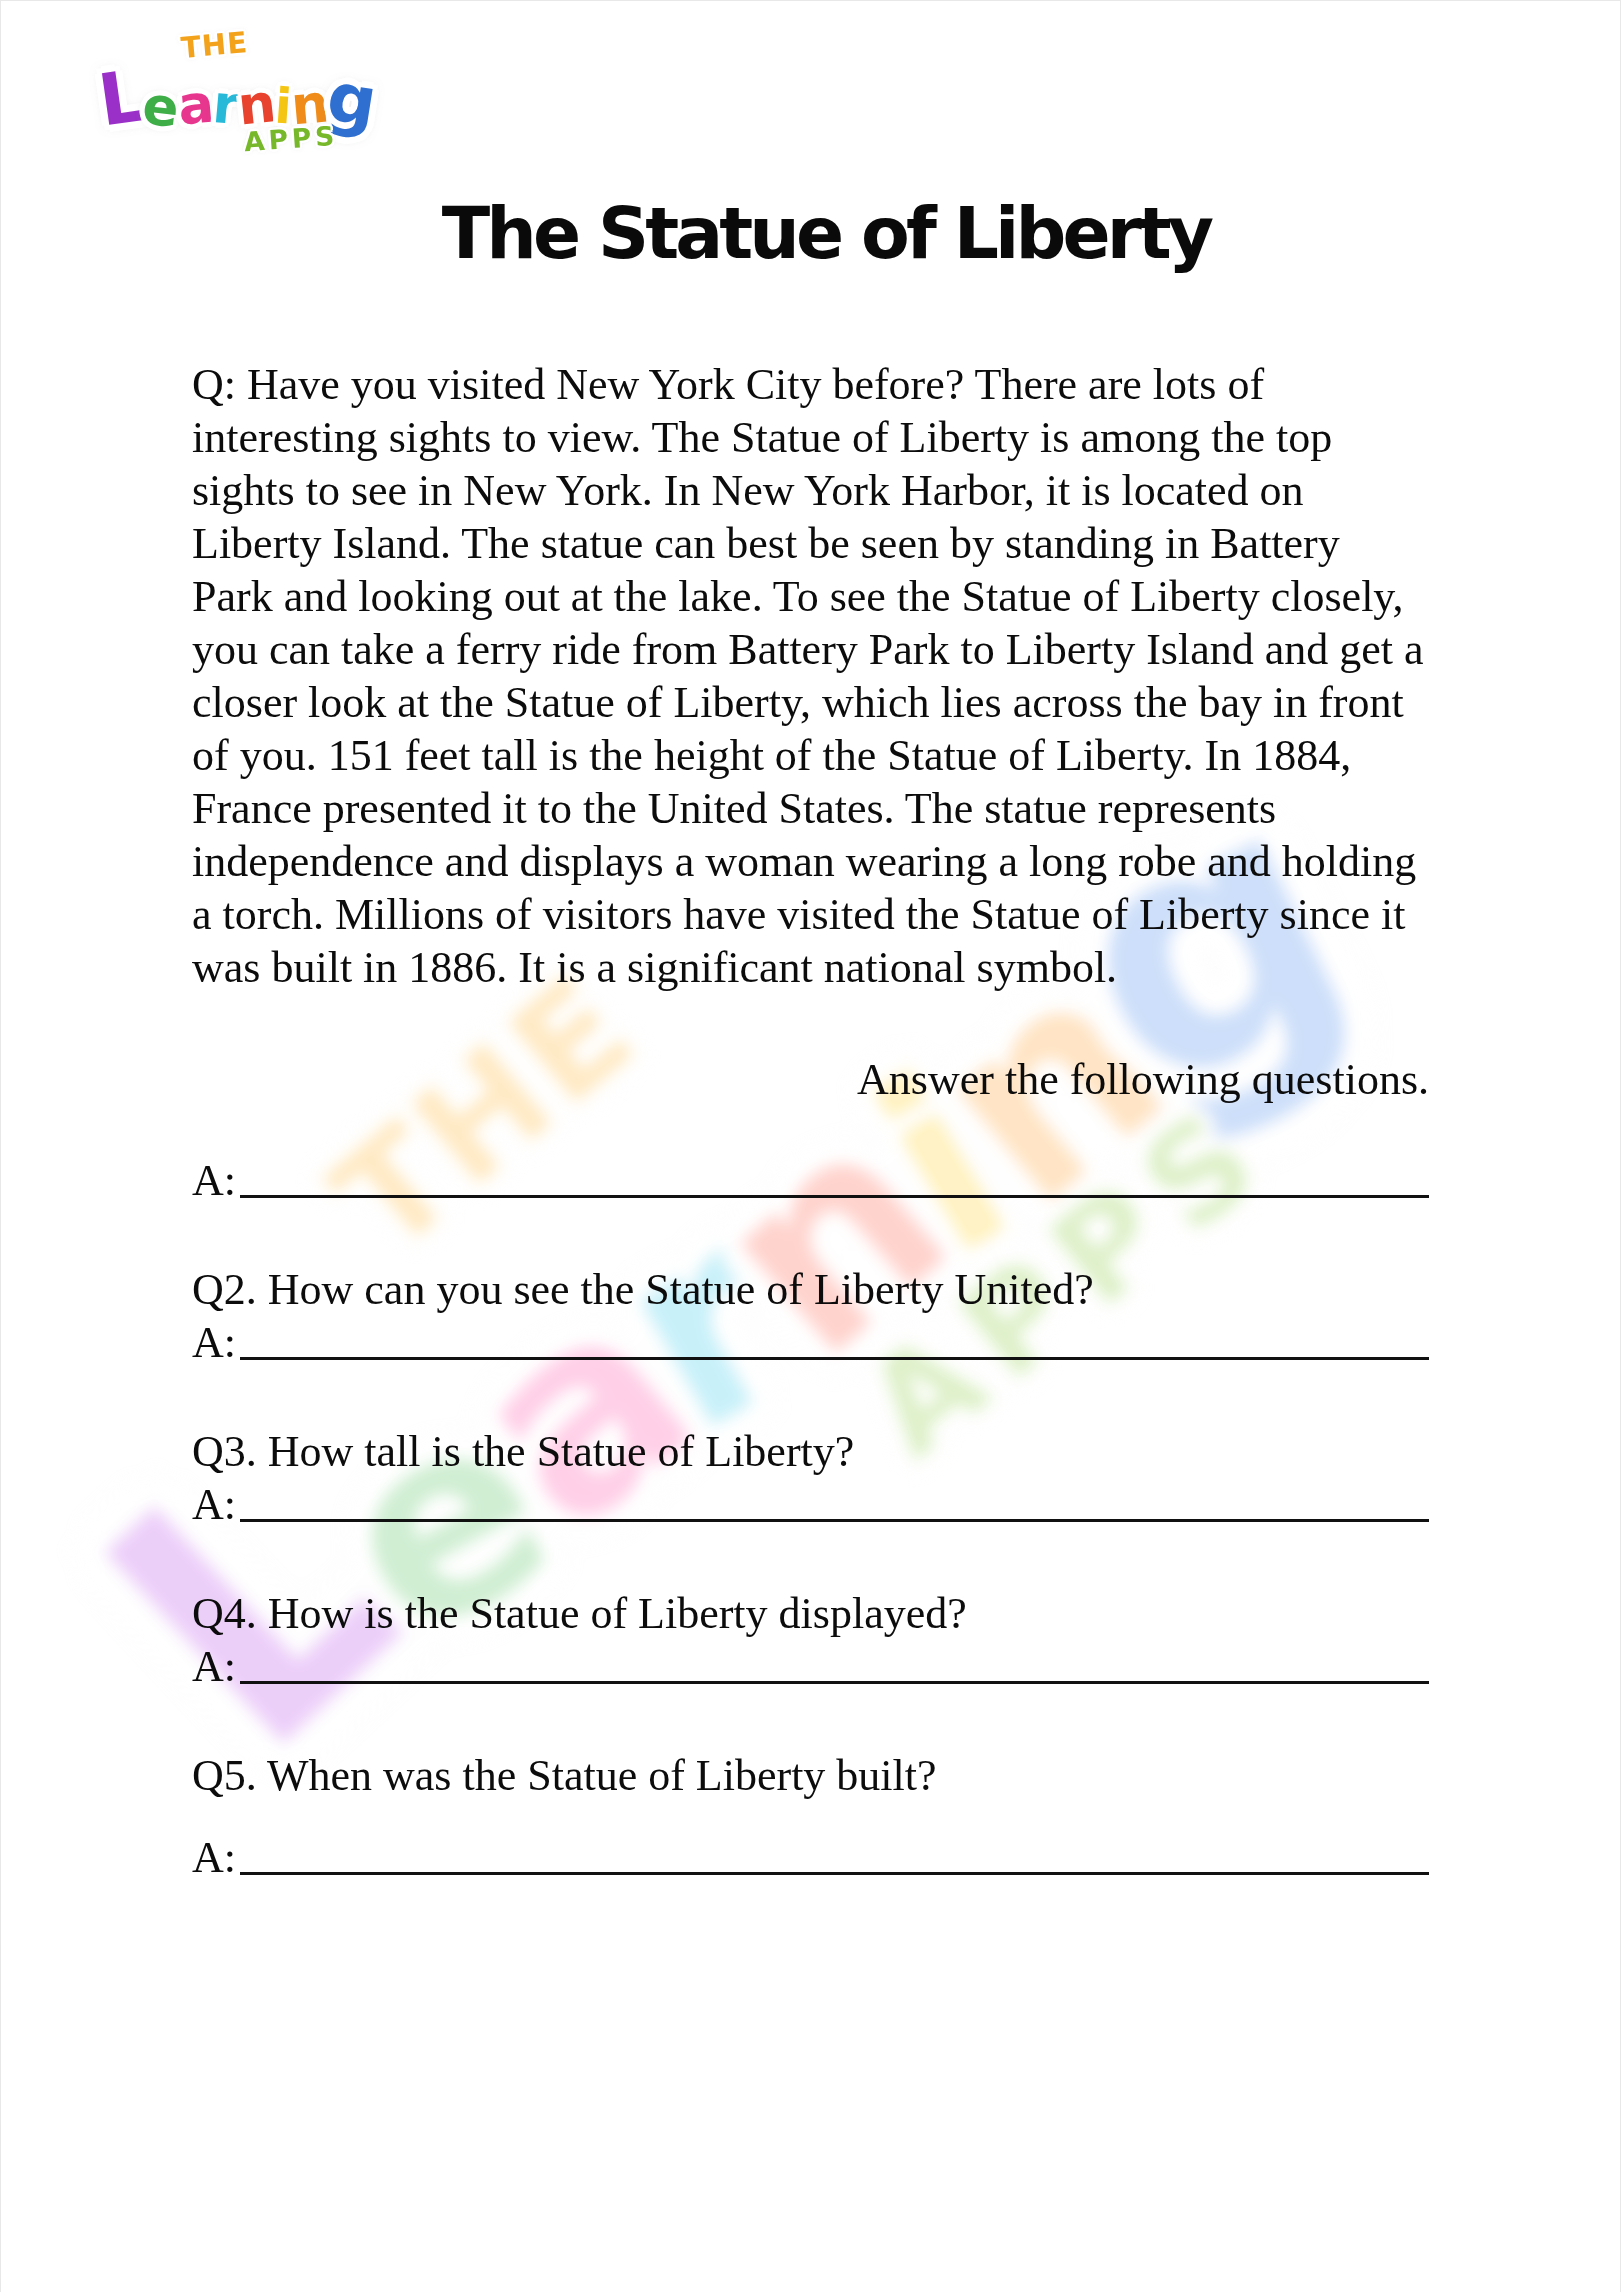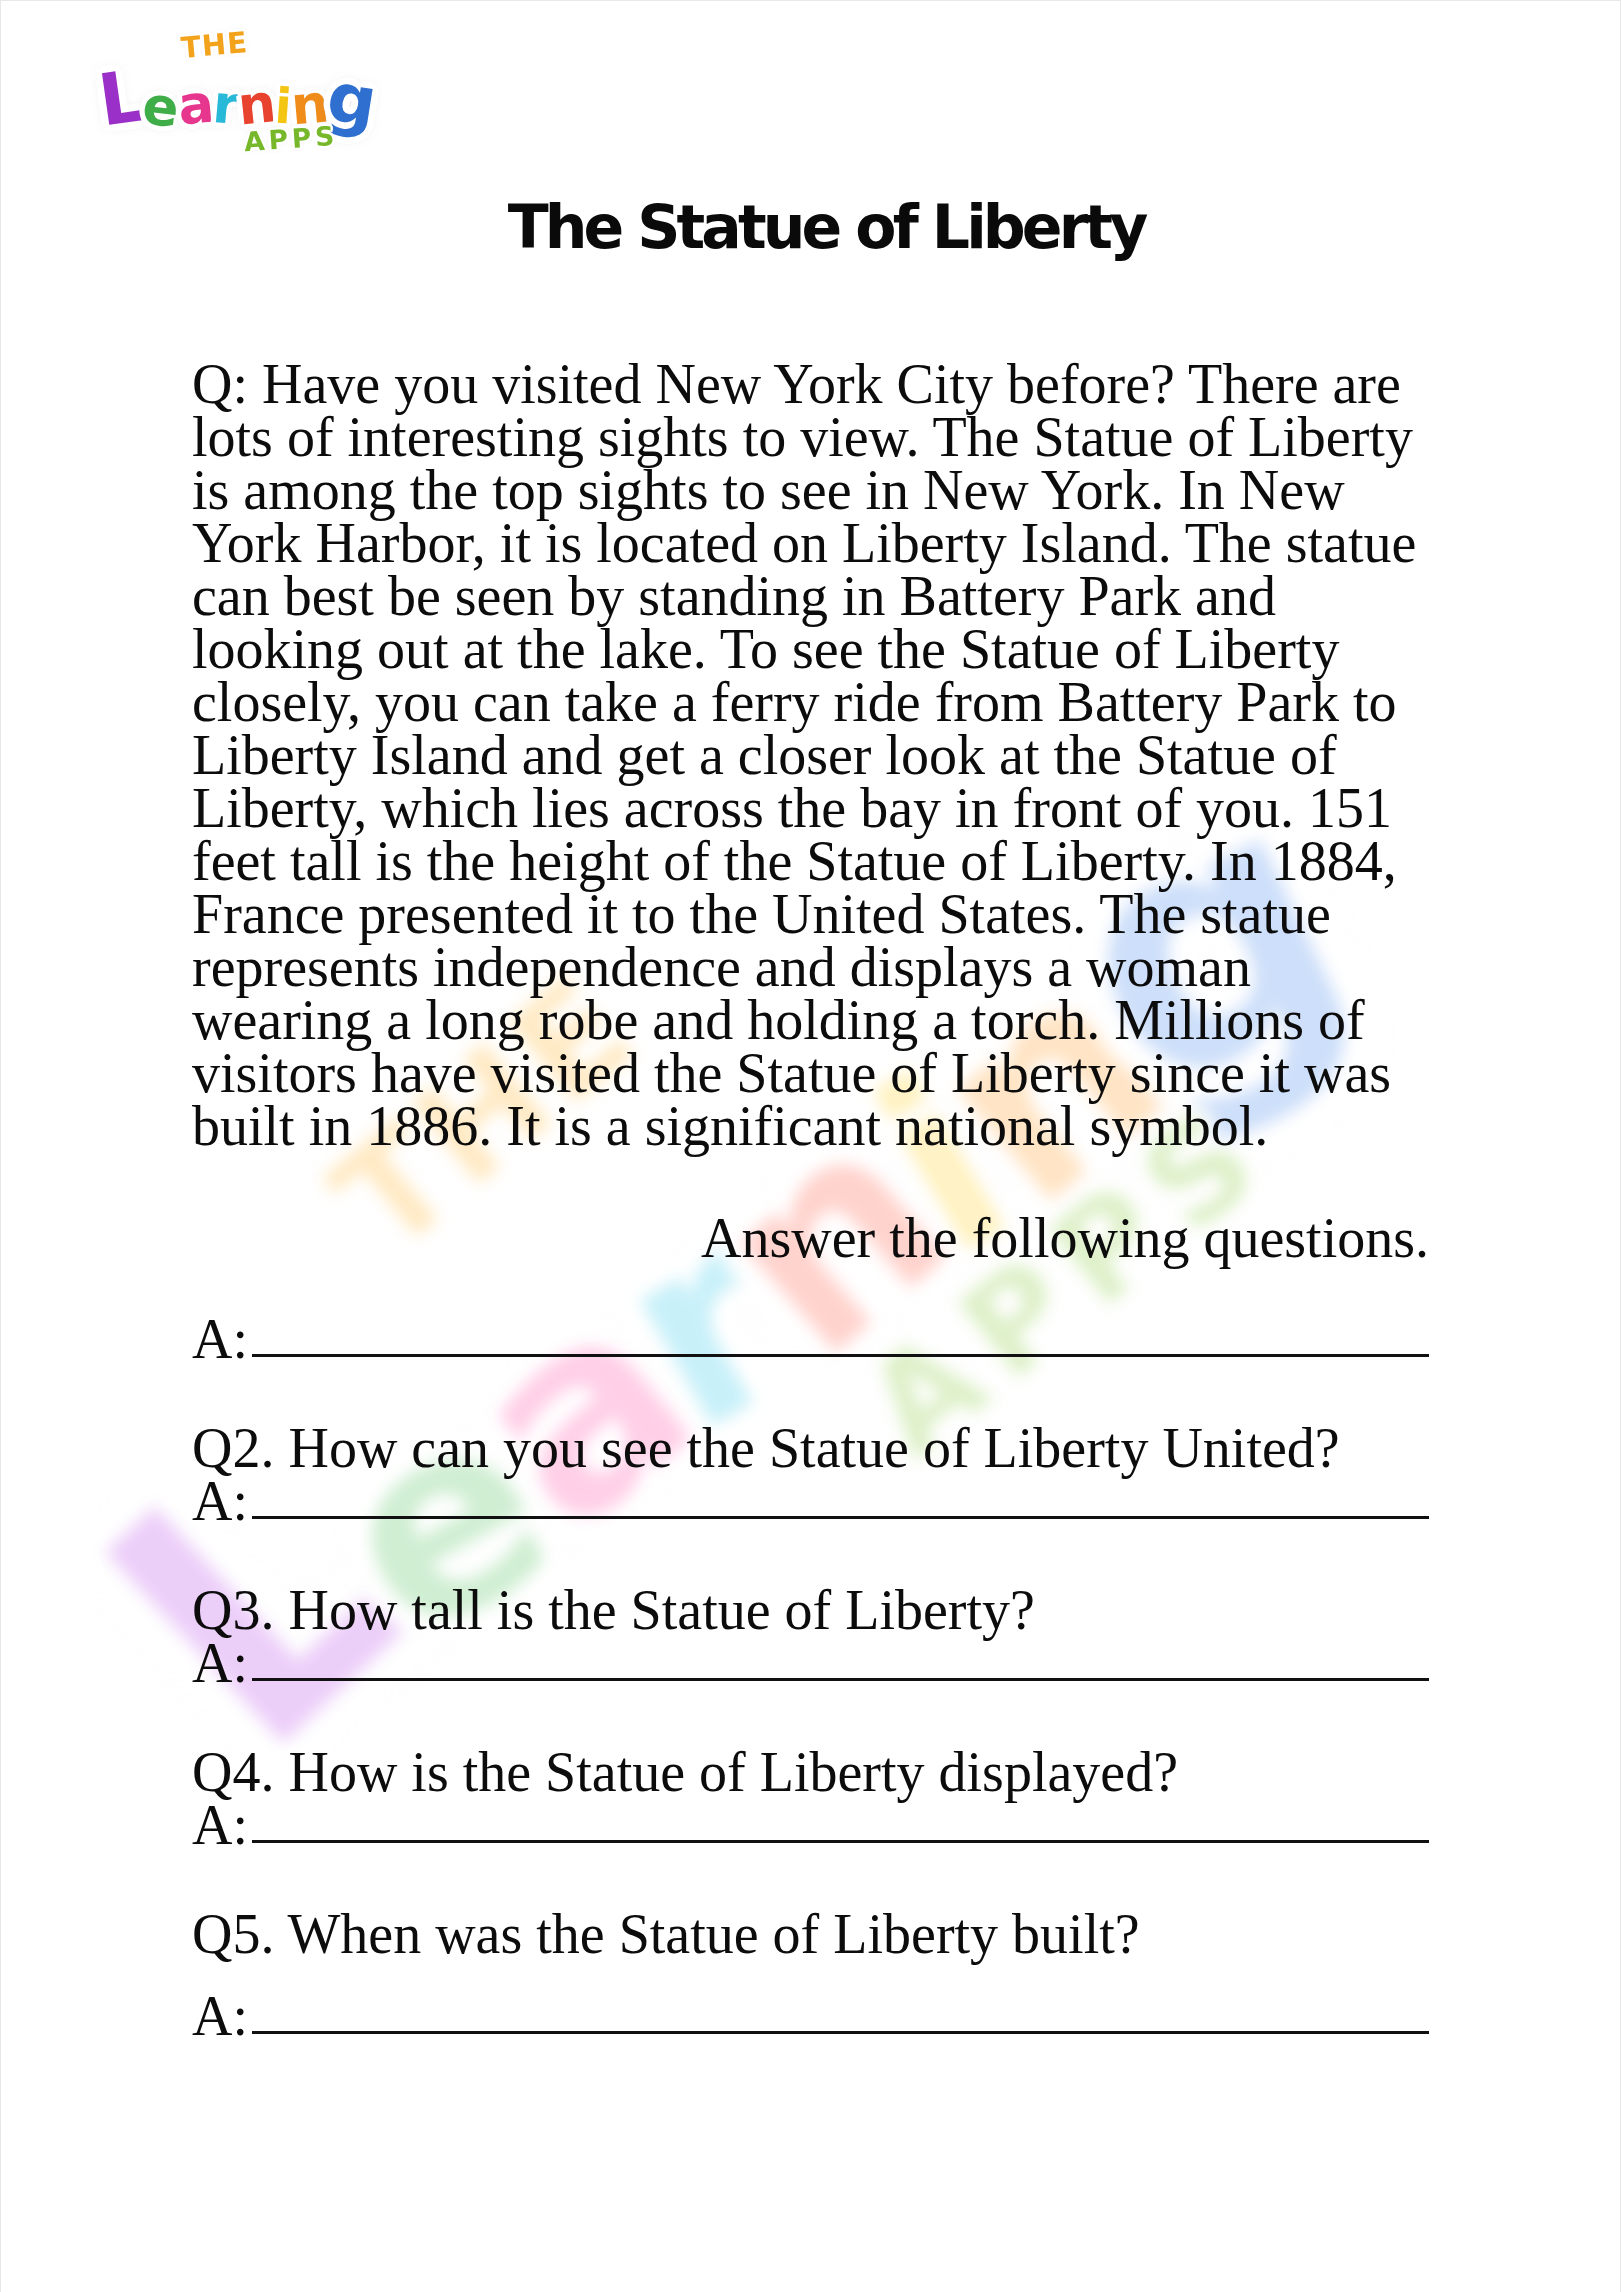--- a/index.html
+++ b/index.html
@@ -47,28 +47,28 @@
     opacity:0.22;
     filter:blur(1.6px) saturate(1.25);
     z-index:1;pointer-events:none;
   }
 
   
   .title{
     position:absolute;left:0;right:0;top:192px;
     margin:0;text-align:center;
     font-family:"DejaVu Sans", sans-serif;
-    font-weight:bold;font-size:60px;line-height:1.15;
+    font-weight:bold;font-size:71px;line-height:1.15;
     letter-spacing:-3.9px;color:#0a0a0a;z-index:2;padding-left:31px;
   }
 
   
   .content{
     position:absolute;left:191px;top:357px;width:1237px;
-    font-size:56px;line-height:53px;z-index:2;
+    font-size:44px;line-height:53px;z-index:2;
   }
   .passage{margin:0 0 59px 0;}
   .instruction{margin:0 0 48px 0;text-align:right;}
   .qa{margin-bottom:56px;}
   .qa-question{line-height:53px;}
   .answer-row{display:flex;align-items:flex-end;height:53px;}
   .answer-label{line-height:53px;}
   .answer-line{flex:1;border-bottom:3.9px solid #111;margin:0 0 8.8px 3.9px;height:39px;}
   .qa-last .answer-row{margin-top:29px;}
 

